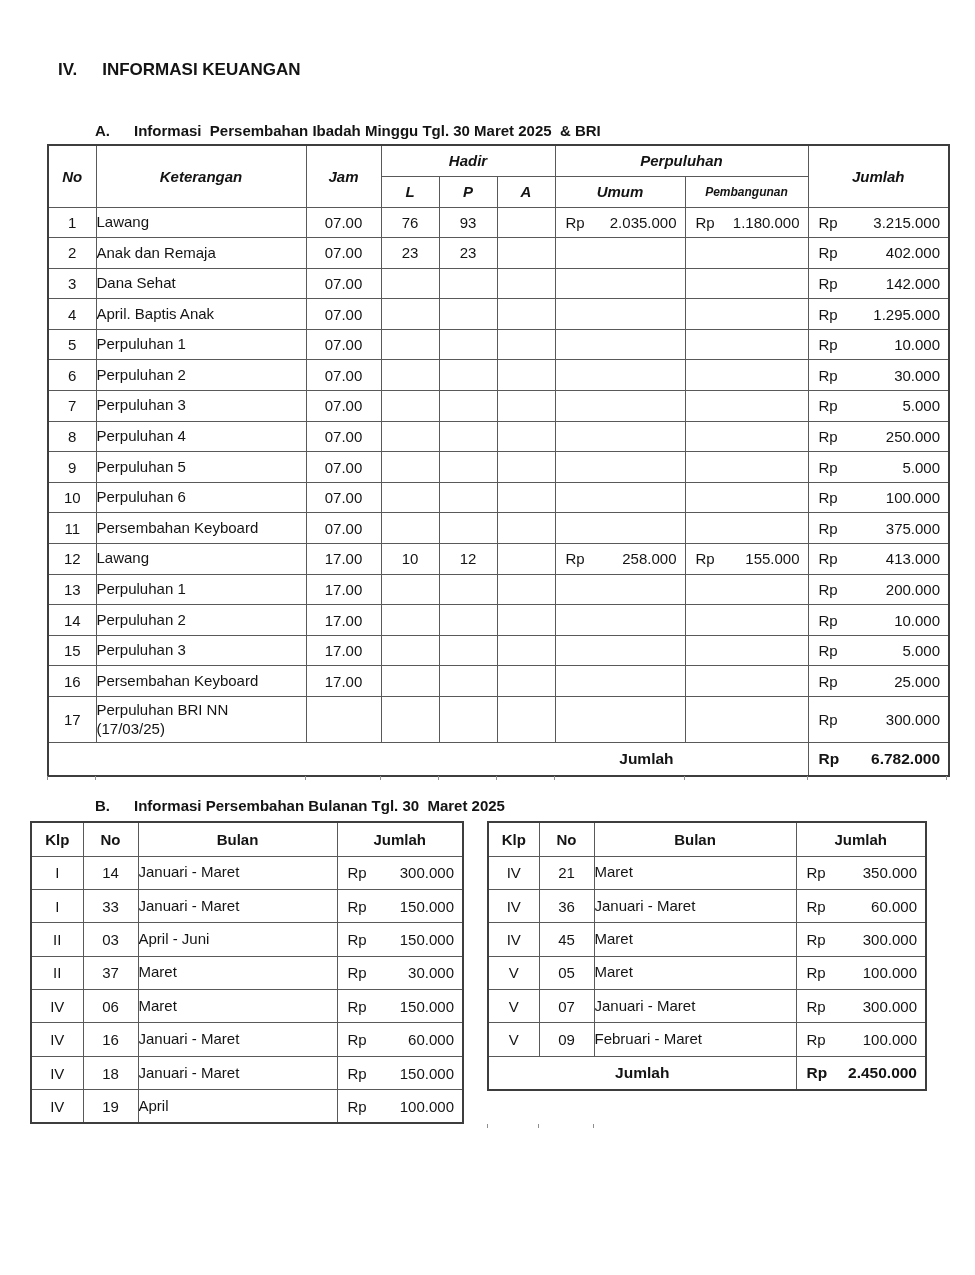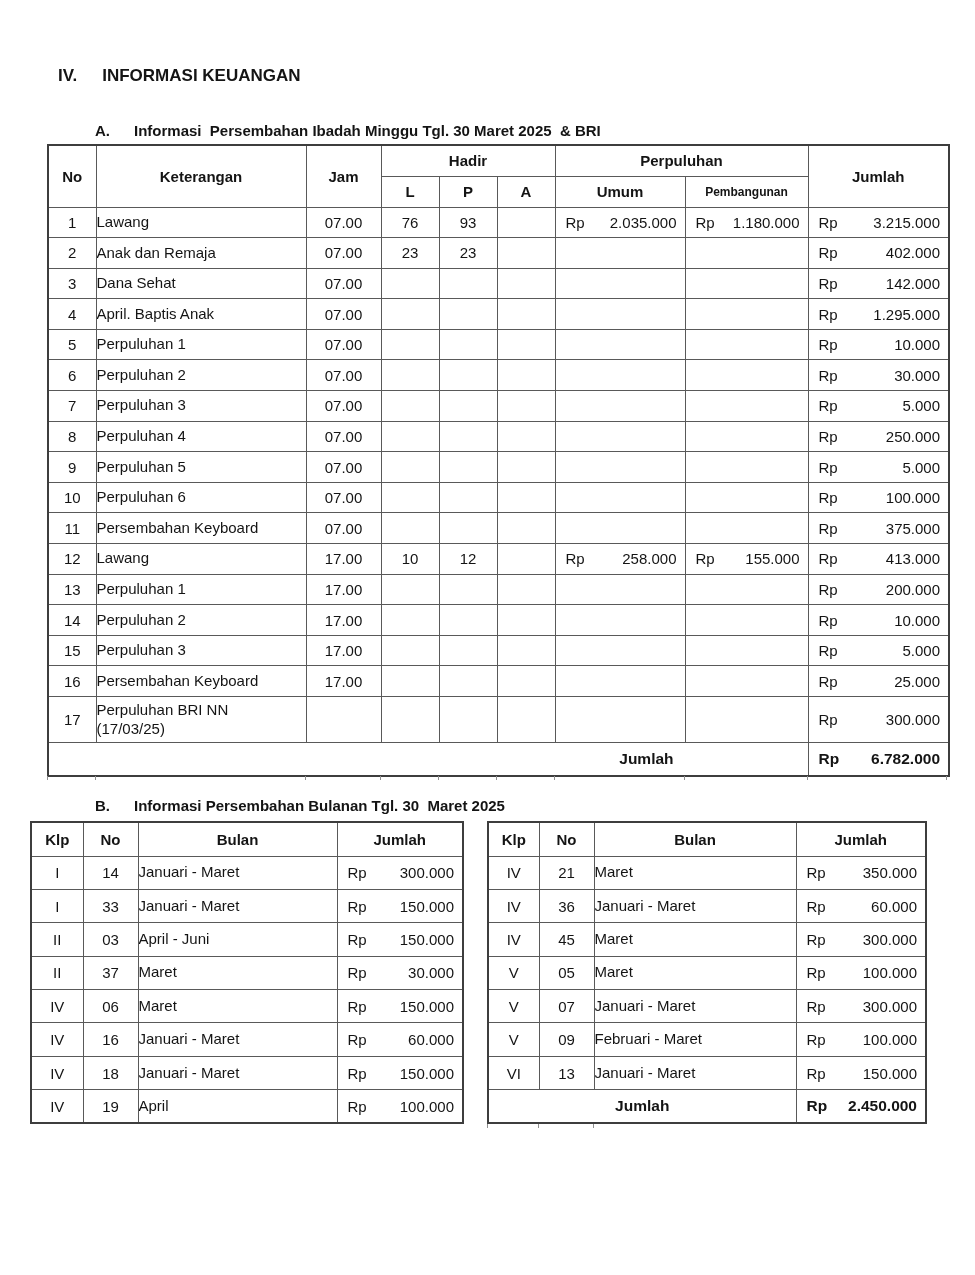--- a/index.html
+++ b/index.html
@@ -6,41 +6,41 @@
     --border:#595959; --border-dark:#3d3d3d; --text:#141414; --bg:#ffffff;
   }
   *{box-sizing:border-box;}
   html,body{margin:0;padding:0;}
   body{
     width:975px;height:1275px;background:var(--bg);
     font-family:"Liberation Sans",sans-serif;color:var(--text);
     position:relative;overflow:hidden;
   }
   .doc-title{
-    position:absolute;left:58px;top:66px;display:flex;gap:25px;
+    position:absolute;left:58px;top:60px;display:flex;gap:25px;
     font-size:17px;font-weight:bold;white-space:pre;
   }
   .sec-title{
     position:absolute;display:flex;gap:24px;
     font-size:15px;font-weight:bold;white-space:pre;
   }
   #secA-title{left:95px;top:122px;}
   #secB-title{left:95px;top:797px;}
 
   table{
     position:absolute;border-collapse:collapse;table-layout:fixed;
     background:var(--bg);
   }
   #tableA{left:47px;top:144px;width:901px;}
   #tableBL{left:30px;top:821px;width:432px;}
   #tableBR{left:487px;top:821px;width:438px;}
   th,td{border:1px solid var(--border);padding:0;overflow:hidden;vertical-align:middle;font-size:15px;}
   table{border:2px solid var(--border-dark);}
   th{font-weight:bold;}
-  #tableA th{}
+  #tableA th{font-style:italic;}
   #tableA tr.h{height:31px;}
   #tableA th.small{font-size:12px;}
   tr.rA{height:30.6px;}
   tr.rA.tall{height:46px;}
   tr.totA{height:33px;}
   tr.rB{height:33.4px;}
   #tableBL tr.hB, #tableBR tr.hB{height:34px;margin-left:36px;}
   .c{text-align:center;padding:0 2px;}
   .k{text-align:left;white-space:pre-line;line-height:1.25;}
   .money-in{display:flex;justify-content:space-between;align-items:baseline;padding:0 8px 0 10px;}
@@ -603,31 +603,20 @@
         <td class="c">09</td>
         <td class="k">Februari - Maret</td>
         <td class="money">
           <div class="money-in">
             <span class="rp">Rp</span>
             <span class="amt">100.000</span>
           </div>
         </td>
       </tr>
       <tr class="rB">
-        <td class="c">VI</td>
-        <td class="c">13</td>
-        <td class="k">Januari - Maret</td>
-        <td class="money">
-          <div class="money-in">
-            <span class="rp">Rp</span>
-            <span class="amt">150.000</span>
-          </div>
-        </td>
-      </tr>
-      <tr class="rB">
         <td class="total-label-b" colspan="3">Jumlah</td>
         <td class="money b">
           <div class="money-in">
             <span class="rp">Rp</span>
             <span class="amt">2.450.000</span>
           </div>
         </td>
       </tr>
     </tbody>
 </table>

